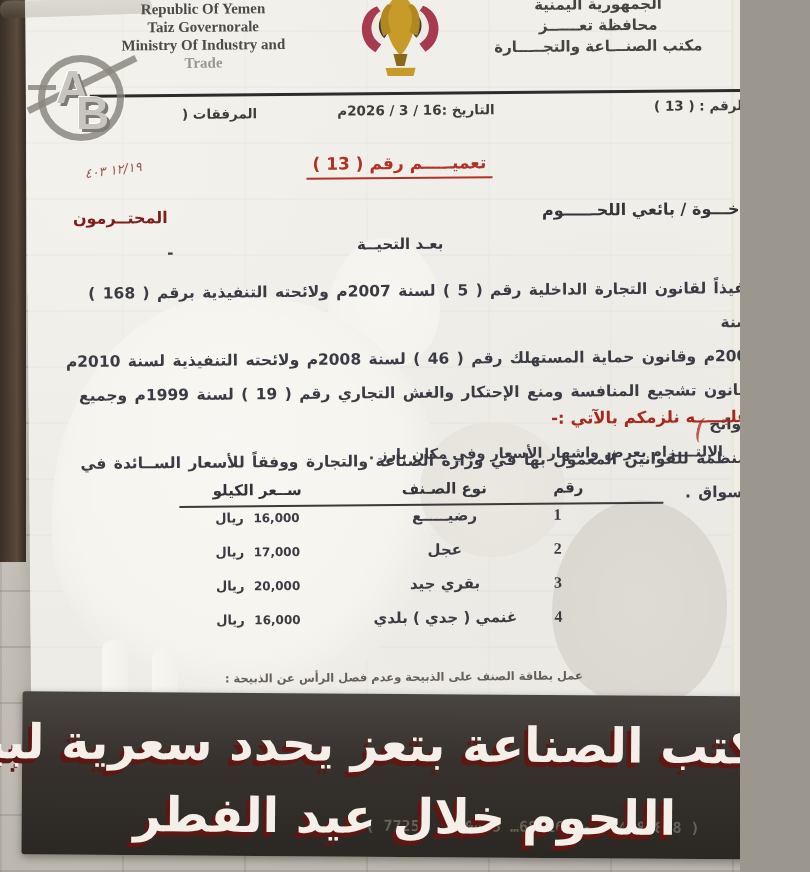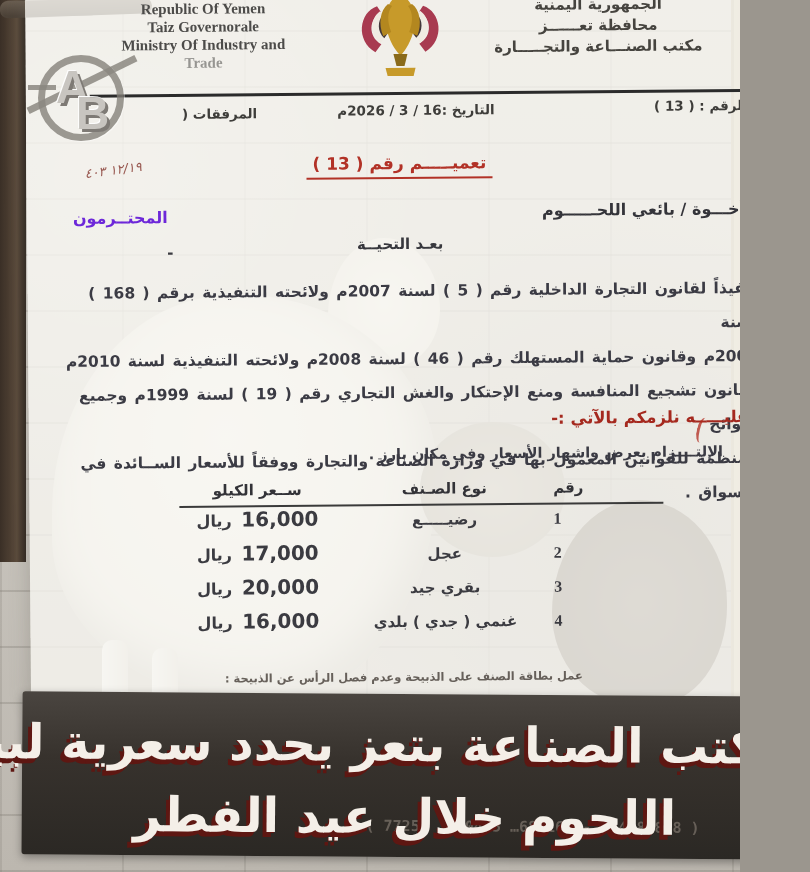--- a/index.html
+++ b/index.html
@@ -57,43 +57,43 @@
     direction:rtl;color:#3e3d3a;}
   .ref-number{position:absolute;right:25px;top:0;}
   .ref-date{position:absolute;left:300px;top:2px;width:180px;text-align:center;}
   .ref-attach{position:absolute;left:156px;top:4px;}
   .title-row{left:0;top:157px;width:100%;text-align:center;}
   .title-row span{display:inline-block;direction:rtl;color:#b23227;font-weight:bold;font-size:17px;
     border-bottom:2px solid #b23227;padding:0 6px 4px;}
   .handwritten{left:58px;top:164px;color:#8a4038;font-size:13px;opacity:.85;
     transform:rotate(-7deg);font-style:italic;}
   .addressee{right:16px;top:206px;direction:rtl;font-weight:bold;font-size:16px;color:#34343a;}
-  .honorific{left:46px;top:210px;direction:rtl;font-weight:bold;font-size:16px;color:#6d28d9;}
+  .honorific{left:46px;top:210px;direction:rtl;font-weight:bold;font-size:16px;color:#7f1d1d;}
   .hdash{left:140px;top:246px;font-weight:bold;font-size:15px;}
   .salutation{left:0;top:239px;width:100%;text-align:center;direction:rtl;
     font-weight:bold;font-size:15px;color:#37373d;}
   .body-text{left:22px;top:278px;width:708px;direction:rtl;text-align:right;
     font-weight:bold;font-size:15.5px;line-height:34px;color:#3b3b44;word-spacing:2px;}
   .directive-heading{right:16px;top:414px;direction:rtl;font-weight:bold;font-size:16.5px;color:#a5291f;}
   .directive-item{right:52px;top:450px;direction:rtl;font-weight:bold;font-size:14.5px;color:#3b3b44;}
   .red-pen-mark{left:668px;top:424px;width:12px;height:26px;
     border-left:3px solid rgba(178,42,30,.75);border-radius:50% 0 0 50%;transform:rotate(14deg);}
 
   .price-table{right:112px;top:484px;width:484px;direction:rtl;}
   .t-head{display:flex;border-bottom:2px solid #3a3a3a;padding-bottom:6px;
     font-weight:bold;font-size:15px;color:#333338;}
   .t-row{display:flex;align-items:baseline;height:34px;}
   .c-no{width:110px;text-align:left;}
   .c-type{width:218px;text-align:center;}
   .c-price{width:156px;text-align:center;}
   .t-row .c-no{font-family:"Liberation Serif",serif;font-weight:bold;font-size:16px;}
   .t-row .c-type{font-weight:bold;font-size:15px;}
   .t-row .c-price{font-weight:bold;}
-  .price-num{font-size:20px;}
-  .price-unit{font-size:16px;margin-right:4px;}
+  .price-num{font-size:12px;}
+  .price-unit{font-size:13px;margin-right:4px;}
   .faded-note{left:0;top:674px;width:100%;text-align:center;direction:rtl;
     font-weight:bold;font-size:11.5px;color:rgba(72,65,58,.82);}
 
   
   .ab-logo{position:absolute;left:0;top:0;z-index:6;opacity:.9;}
   .ab-ring{position:absolute;left:38px;top:55px;width:86px;height:86px;border-radius:50%;
     border:7px solid rgba(128,124,118,.85);box-shadow:1px 1px 0 rgba(255,255,255,.5);}
   .ab-slash{position:absolute;left:22px;top:81px;width:120px;height:7px;
     background:rgba(128,124,118,.85);transform:rotate(-26deg);}
   .ab-tail{position:absolute;left:28px;top:85px;width:28px;height:5px;background:rgba(128,124,118,.85);}

